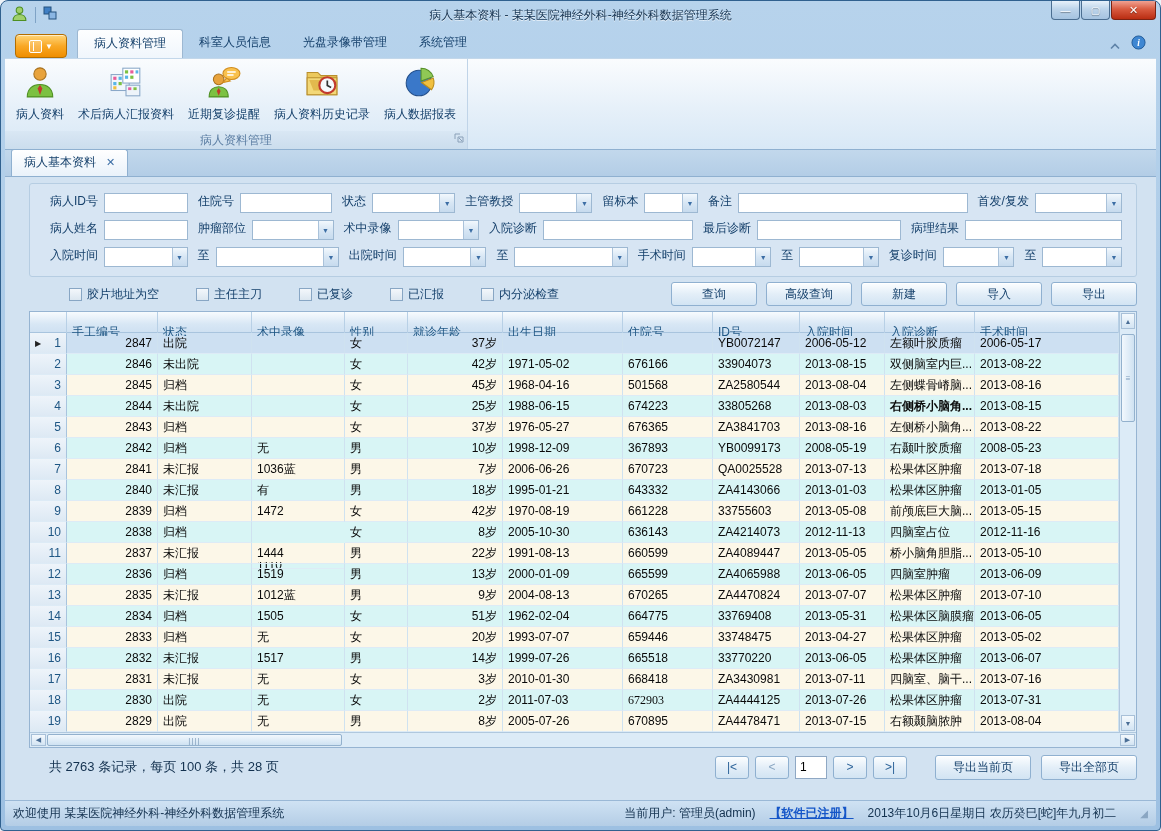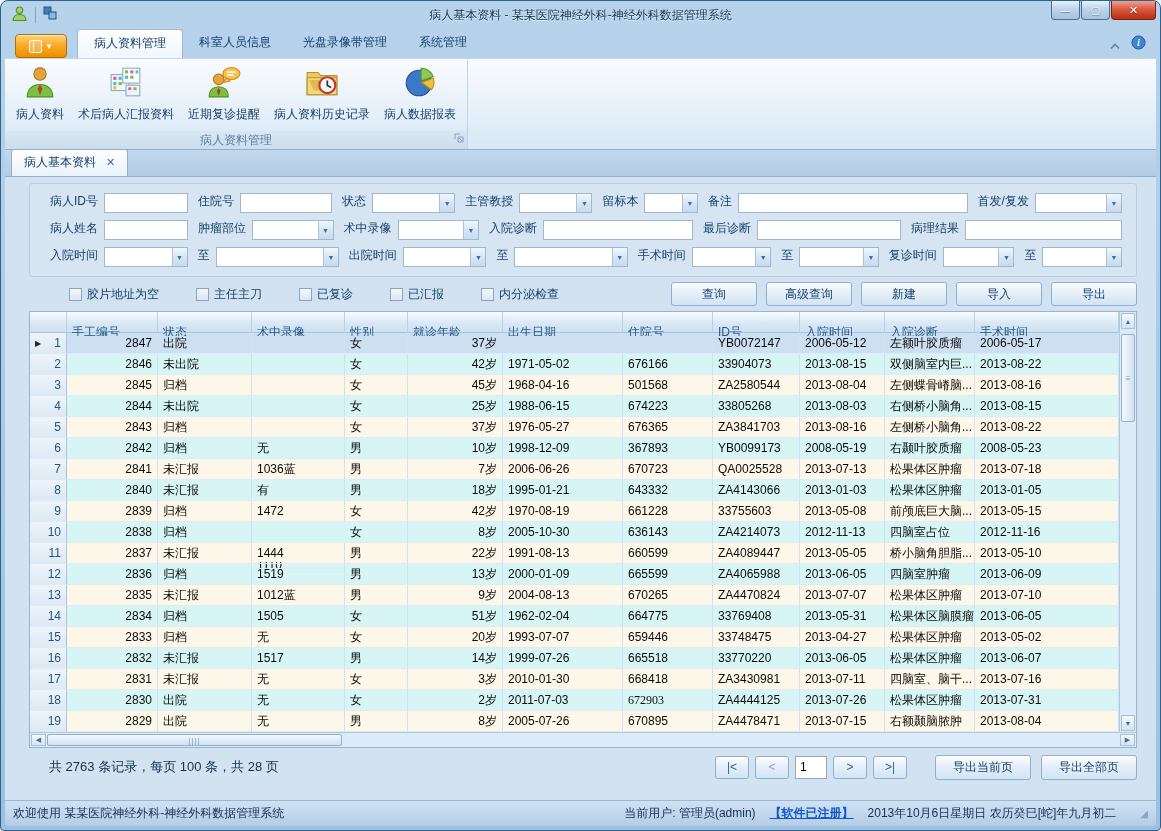--- a/index.html
+++ b/index.html
@@ -413,21 +413,21 @@
               <div class="gc gind" style="width:37px;flex:0 0 37px;">4</div>
               <div class="gc a-right" style="width:91px;flex:0 0 91px;">2844</div>
               <div class="gc" style="width:94px;flex:0 0 94px;">未出院</div>
               <div class="gc" style="width:93px;flex:0 0 93px;"></div>
               <div class="gc" style="width:63px;flex:0 0 63px;">女</div>
               <div class="gc a-right" style="width:95px;flex:0 0 95px;">25岁</div>
               <div class="gc" style="width:120px;flex:0 0 120px;">1988-06-15</div>
               <div class="gc" style="width:90px;flex:0 0 90px;">674223</div>
               <div class="gc" style="width:87px;flex:0 0 87px;">33805268</div>
               <div class="gc" style="width:85px;flex:0 0 85px;">2013-08-03</div>
-              <div class="gc" style="width:90px;flex:0 0 90px;">右侧桥小脑角...</div>
+              <div class="gc" style="width:90px;flex:0 0 90px;font-weight:bold;">右侧桥小脑角...</div>
               <div class="gc" style="flex:1;">2013-08-15</div>
             </div>
             <div class="grow row-cream">
               <div class="gc gind" style="width:37px;flex:0 0 37px;">5</div>
               <div class="gc a-right" style="width:91px;flex:0 0 91px;">2843</div>
               <div class="gc" style="width:94px;flex:0 0 94px;">归档</div>
               <div class="gc" style="width:93px;flex:0 0 93px;"></div>
               <div class="gc" style="width:63px;flex:0 0 63px;">女</div>
               <div class="gc a-right" style="width:95px;flex:0 0 95px;">37岁</div>
               <div class="gc" style="width:120px;flex:0 0 120px;">1976-05-27</div>

